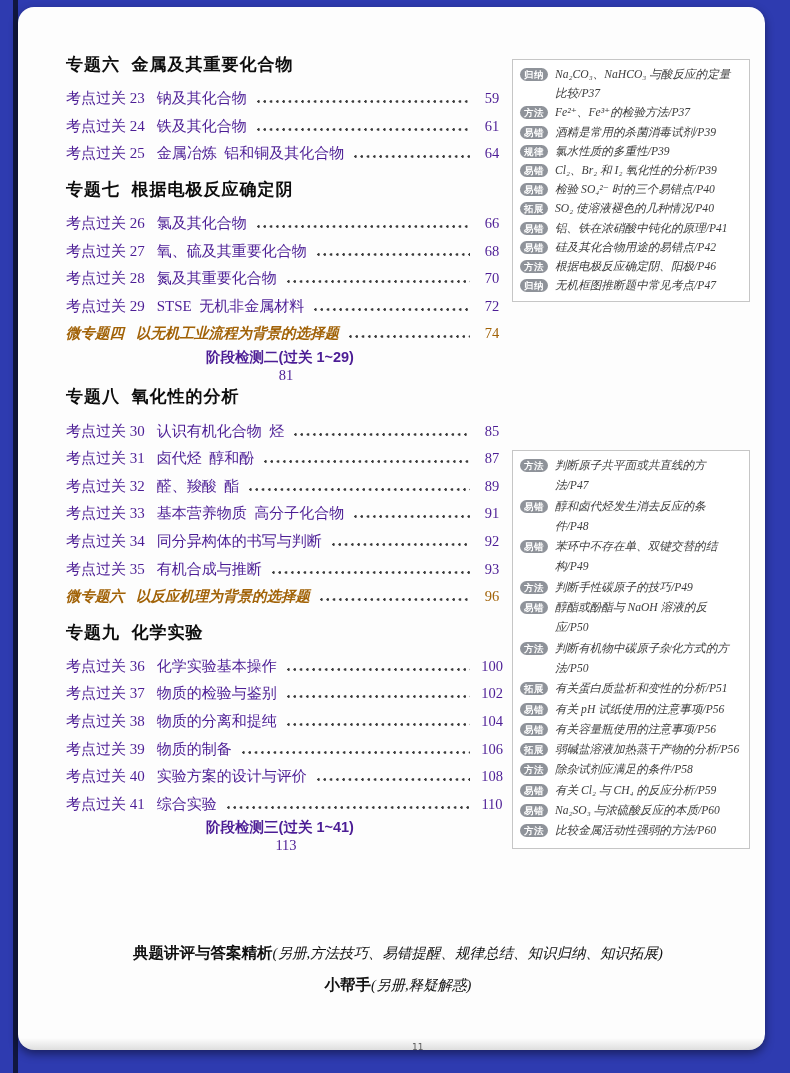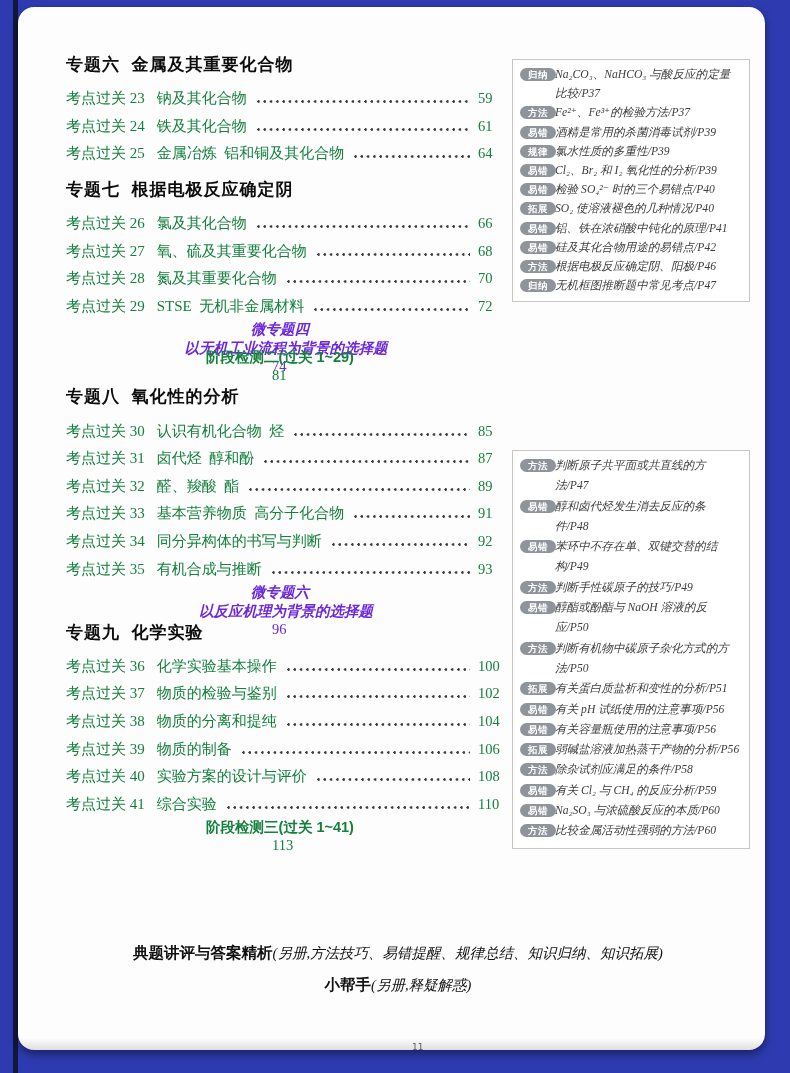--- a/index.html
+++ b/index.html
@@ -18,46 +18,46 @@
     content:"";position:absolute;left:0;right:0;bottom:0;height:12px;
     background:linear-gradient(rgba(0,0,0,0),rgba(0,0,0,.12));pointer-events:none;
   }
   
   .toc{position:absolute;left:48px;top:36px;width:440px;color:#111;}
   .sec-header{
     font-family:"Liberation Sans","DejaVu Sans",sans-serif;font-weight:bold;
     font-size:17px;text-align:left;height:30px;line-height:30px;
     margin:7px 0 5px;letter-spacing:1px;white-space:pre;color:#0d0d0d;
   }
-  .entry{display:flex;align-items:center;height:27.6px;font-size:15px;color:#15803d;}
+  .entry{display:flex;align-items:center;height:27.6px;font-size:15px;color:#4c1d95;}
   .entry-label{white-space:pre;margin-right:12px;}
   .entry-title{white-space:pre;}
-  .entry.micro{font-style:italic;font-weight:bold;font-size:14.5px;color:#6d28d9;flex-direction:column;}
+  .entry.micro{font-style:italic;font-weight:bold;font-size:14.5px;color:#a16207;}
   .entry.stage{font-family:"Liberation Sans","DejaVu Sans",sans-serif;font-weight:bold;font-size:14.5px;flex-direction:column;}
   .leader{
     flex:1;height:3px;margin:0 8px 0 10px;position:relative;top:3px;
     background-image:radial-gradient(circle at 1.5px 1.5px,#3c3c3c 1.1px,transparent 1.5px);
     background-size:6.3px 3px;background-repeat:repeat-x;
   }
-  .entry-page{min-width:28px;text-align:left;font-size:14.5px;font-weight:normal;font-style:normal;
+  .entry-page{min-width:28px;text-align:center;font-size:14.5px;font-weight:normal;font-style:normal;
     font-family:"Liberation Serif","DejaVu Serif",serif;}
   
   .sidebar{position:absolute;left:494px;top:0;width:238px;height:100%;}
   .note-block{
     position:absolute;left:0;width:100%;box-sizing:border-box;
     border:1px solid #c6c6c6;background:#fff;padding:5px 4px 6px 5px;
   }
   #note-block-0{top:52px;}
   #note-block-1{top:443px;}
   .note-item{position:relative;padding-left:37px;font-size:11.6px;line-height:19.2px;
     color:#3d3d3d;font-style:italic;}
   #note-block-1 .note-item{line-height:20.3px;}
   .note-text{white-space:pre-line;}
   .tag{
-    position:absolute;left:2px;top:3px;width:36px;height:13px;line-height:13px;
+    position:absolute;left:2px;top:3px;width:28px;height:13px;line-height:13px;
     border-radius:7px;background:#8f939a;color:#fff;text-align:center;
     font-family:"Liberation Sans","DejaVu Sans",sans-serif;font-weight:bold;
     font-size:9.5px;font-style:normal;letter-spacing:.5px;
   }
   
   .footer{position:absolute;left:48px;top:898px;width:640px;color:#111;}
   .footer-line{height:32px;line-height:32px;white-space:pre;text-align:center;}
   .footer-bold{font-family:"Liberation Sans","DejaVu Sans",sans-serif;font-weight:bold;font-size:15.5px;}
   .footer-kai{font-style:italic;font-size:14.5px;}
   .page-mark{position:absolute;bottom:-2px;left:394px;font-family:"DejaVu Sans",sans-serif;

